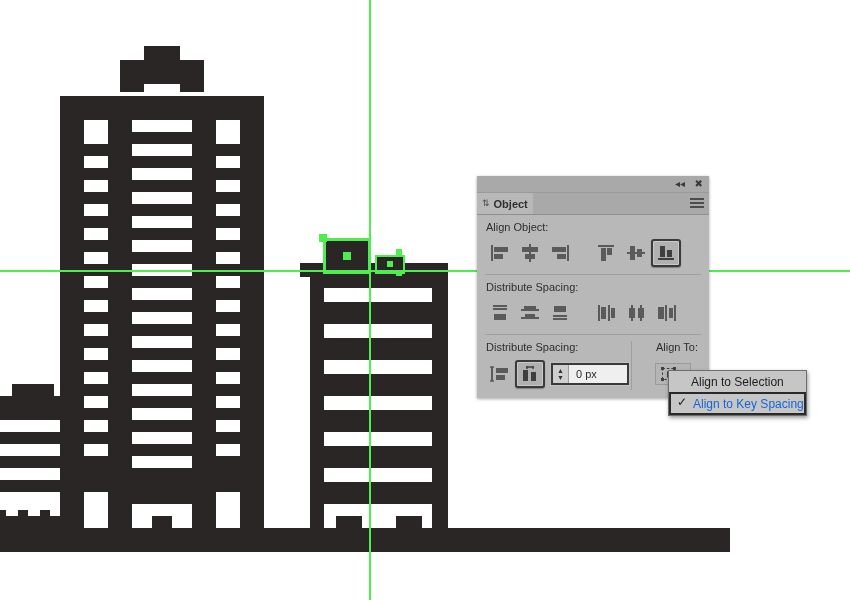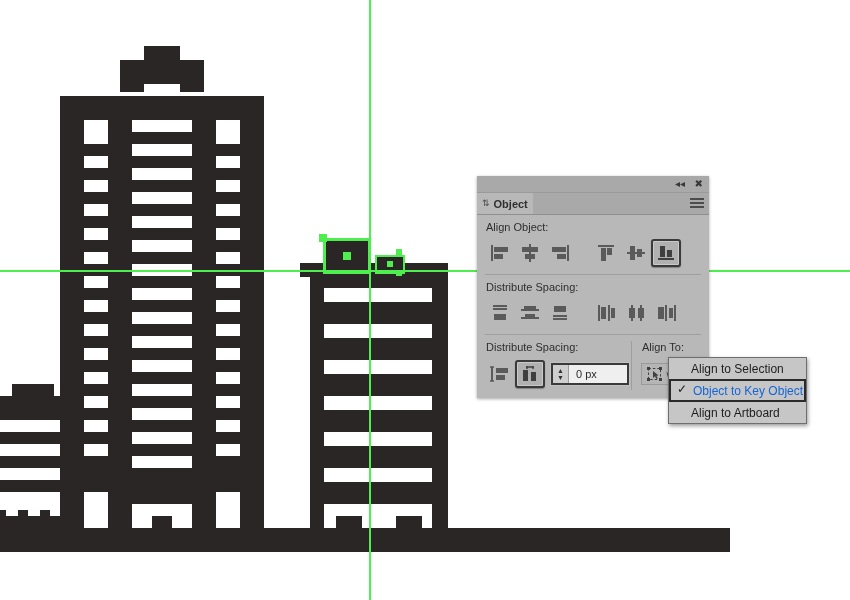--- a/index.html
+++ b/index.html
@@ -87,31 +87,31 @@
   .stepper{
     width:16px;height:100%;background:#cfcfcf;border-right:1px solid #9b9b9b;
     display:flex;flex-direction:column;align-items:center;justify-content:center;
     box-sizing:border-box;
   }
   .stepper i{font-size:7px;line-height:7px;color:#333;}
   .numval{padding-left:7px;font-size:11px;color:#2b2b2b;}
 
   .panel-cols{display:flex;}
   .col-left{width:146px;}
-  .col-right{width:70px;border-left:1px solid #9f9f9f;padding-left:9px;box-sizing:border-box;}
+  .col-right{width:70px;border-left:1px solid #9f9f9f;padding-left:23px;box-sizing:border-box;}
   .alignto-btn{
     width:36px;height:22px;background:#b5b5b5;border:1px solid #9a9a9a;
     display:flex;align-items:center;justify-content:center;gap:2px;
     box-sizing:border-box;
   }
   .chev{font-size:8px;color:#2f2f2f;}
 
   
   #alignto-menu{
-    position:absolute;left:668px;top:357px;width:137px;
+    position:absolute;left:668px;top:370px;width:137px;
     background:#c6c6c6;border:1px solid #6e6e6e;
     box-shadow:1px 2px 4px rgba(0,0,0,.4);
     font-size:12px;
   }
   .mi{
     height:21px;display:flex;align-items:center;
     padding-left:22px;position:relative;box-sizing:border-box;
     color:#1d1d1d;
   }
   .mi.current{
@@ -411,18 +411,15 @@
     </div>
   </div>
 </div>
 
 <div id="alignto-menu">
   <div class="mi">
     <span>Align to Selection</span>
   </div>
   <div class="mi current">
     <span class="tick">✓</span>
-    <span>Object to Key Object</span>
-  </div>
-  <div class="mi">
-    <span>Align to Artboard</span>
+    <span>Align to Key Spacing</span>
   </div>
 </div>
 
 </body></html>

